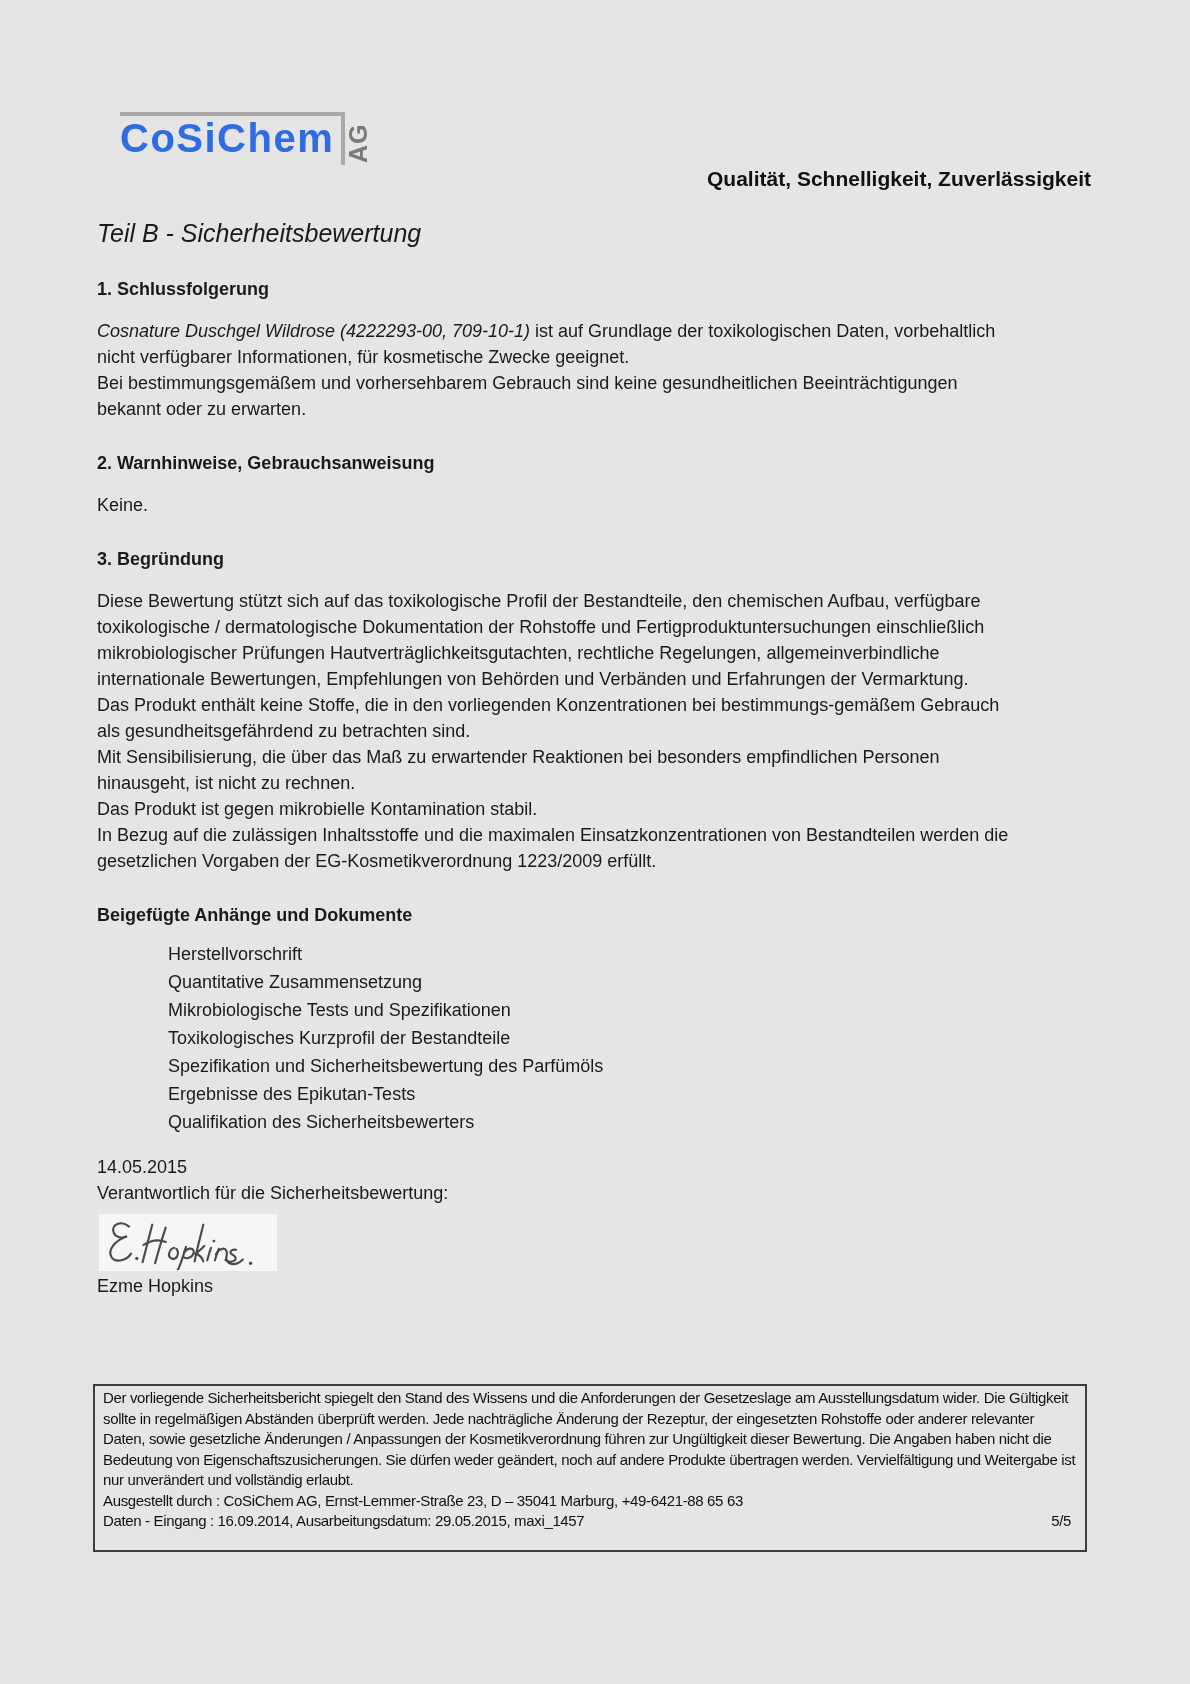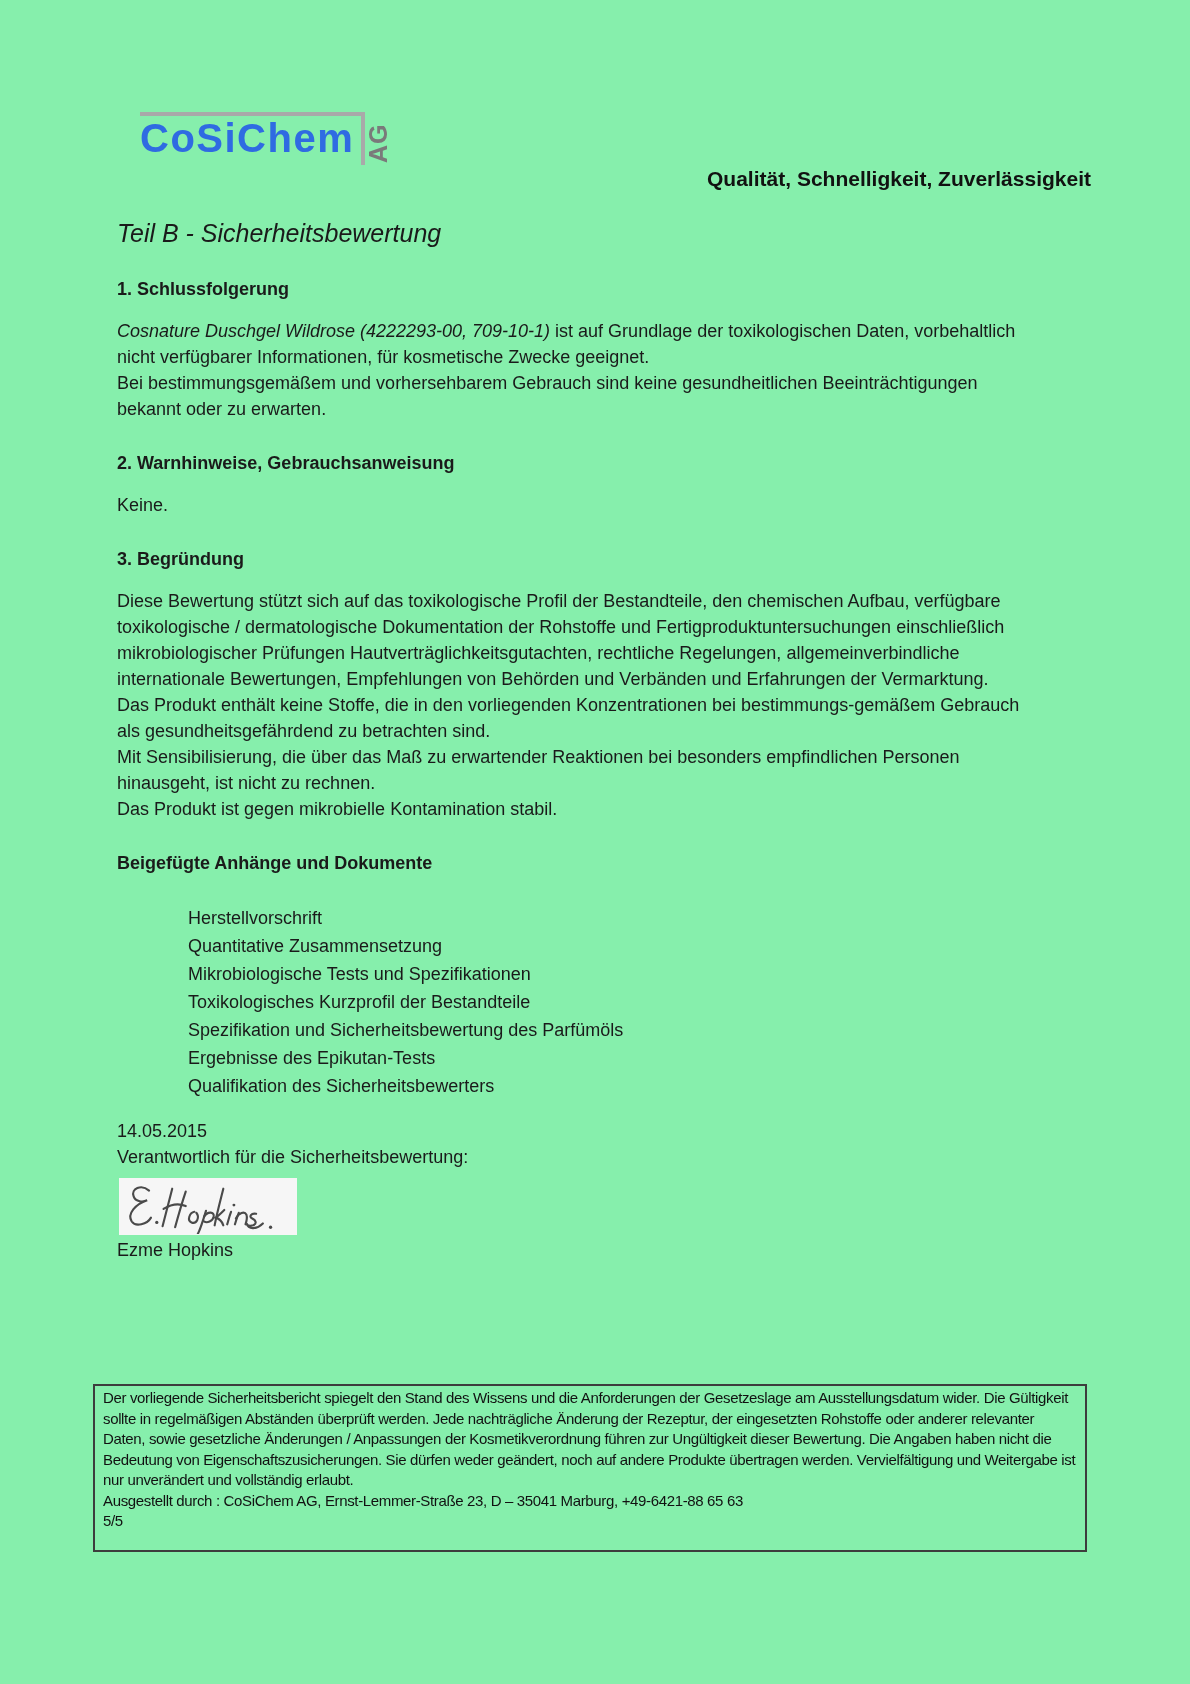--- a/index.html
+++ b/index.html
@@ -2,23 +2,22 @@
 <html lang="de"><head>
 <meta charset="utf-8">
 <style>
   * { margin:0; padding:0; box-sizing:border-box; }
   html,body { background:#ffffff; }
   body { font-family:"Liberation Sans", sans-serif; color:#1a1a1a; }
 
   .page {
     position:relative;
     width:1190px; height:1684px;
-    background:#86efac;
+    background:#e5e5e5;
     overflow:hidden;
-    padding-left:20px;
   }
 
   
   .logo-row { padding:112px 0 0 120px; }
   .logo-box { display:inline-flex; align-items:stretch; }
   .logo-main {
     border-top:4px solid #a9a9a9;
     border-right:4px solid #a9a9a9;
     padding:1px 7px 6px 0;
   }
@@ -48,21 +47,21 @@
     margin-top:26px;
     font-size:25px; line-height:30px;
     font-weight:400; font-style:italic;
   }
   .sec-heading { margin-top:28px; font-size:18px; line-height:26px; font-weight:700; }
   .para { }
   .sec-heading + .para { margin-top:16px; }
   .product-name { font-style:italic; }
 
   .attach-list {
-    margin-top:28px;
+    margin-top:12px;
     list-style:none;
     padding-left:71px;
     line-height:28px;
   }
 
   .signoff { margin-top:18px; }
   .signoff-line { line-height:26px; }
   .signature-wrap {
     margin:8px 0 2px 2px;
     width:178px; height:57px;
@@ -110,20 +109,21 @@
     <p class="para">Bei bestimmungsgemäßem und vorhersehbarem Gebrauch sind keine gesundheitlichen Beeinträchtigungen bekannt oder zu erwarten.</p>
 
     <div class="sec-heading">2. Warnhinweise, Gebrauchsanweisung</div>
     <p class="para">Keine.</p>
 
     <div class="sec-heading">3. Begründung</div>
     <p class="para">Diese Bewertung stützt sich auf das toxikologische Profil der Bestandteile, den chemischen Aufbau, verfügbare toxikologische / dermatologische Dokumentation der Rohstoffe und Fertigproduktuntersuchungen einschließlich mikrobiologischer Prüfungen Hautverträglichkeitsgutachten,  rechtliche Regelungen, allgemeinverbindliche internationale Bewertungen, Empfehlungen von Behörden und Verbänden und Erfahrungen der Vermarktung.</p>
     <p class="para">Das Produkt enthält keine Stoffe, die in den vorliegenden Konzentrationen bei bestimmungs-gemäßem Gebrauch als gesundheitsgefährdend zu betrachten sind.</p>
     <p class="para">Mit Sensibilisierung, die über das Maß zu erwartender Reaktionen bei besonders empfindlichen Personen hinausgeht, ist nicht zu rechnen.</p>
     <p class="para">Das Produkt ist gegen mikrobielle Kontamination stabil.</p>
+    <p class="para">In Bezug auf die zulässigen Inhaltsstoffe und die maximalen Einsatzkonzentrationen von Bestandteilen werden die gesetzlichen Vorgaben der EG-Kosmetikverordnung 1223/2009 erfüllt.</p>
 
     <div class="sec-heading">Beigefügte Anhänge und Dokumente</div>
     <ul class="attach-list">
       <li>Herstellvorschrift</li>
       <li>Quantitative Zusammensetzung</li>
       <li>Mikrobiologische Tests und Spezifikationen</li>
       <li>Toxikologisches Kurzprofil der Bestandteile</li>
       <li>Spezifikation und Sicherheitsbewertung des Parfümöls</li>
       <li>Ergebnisse des Epikutan-Tests</li>
       <li>Qualifikation des Sicherheitsbewerters</li>
@@ -159,17 +159,18 @@
       </div>
 
       <div class="printed-name">Ezme Hopkins</div>
     </div>
   </div>
 
   <div class="footer-box">
     <div>Der vorliegende Sicherheitsbericht spiegelt den Stand des Wissens und die Anforderungen der Gesetzeslage am Ausstellungsdatum wider. Die Gültigkeit sollte in regelmäßigen Abständen überprüft werden. Jede nachträgliche Änderung der Rezeptur, der eingesetzten Rohstoffe oder anderer relevanter Daten, sowie gesetzliche Änderungen / Anpassungen der Kosmetikverordnung führen zur Ungültigkeit dieser Bewertung. Die Angaben haben nicht die Bedeutung von Eigenschaftszusicherungen. Sie dürfen weder geändert, noch auf andere Produkte übertragen werden. Vervielfältigung und Weitergabe ist nur unverändert und vollständig erlaubt.</div>
     <div>Ausgestellt durch : CoSiChem AG, Ernst-Lemmer-Straße 23, D – 35041 Marburg,  +49-6421-88 65 63</div>
     <div class="footer-lastline">
+      <span>Daten - Eingang : 16.09.2014, Ausarbeitungsdatum: 29.05.2015, maxi_1457</span>
       <span class="footer-page">5/5</span>
     </div>
   </div>
 
 </div>
 
 </body></html>

